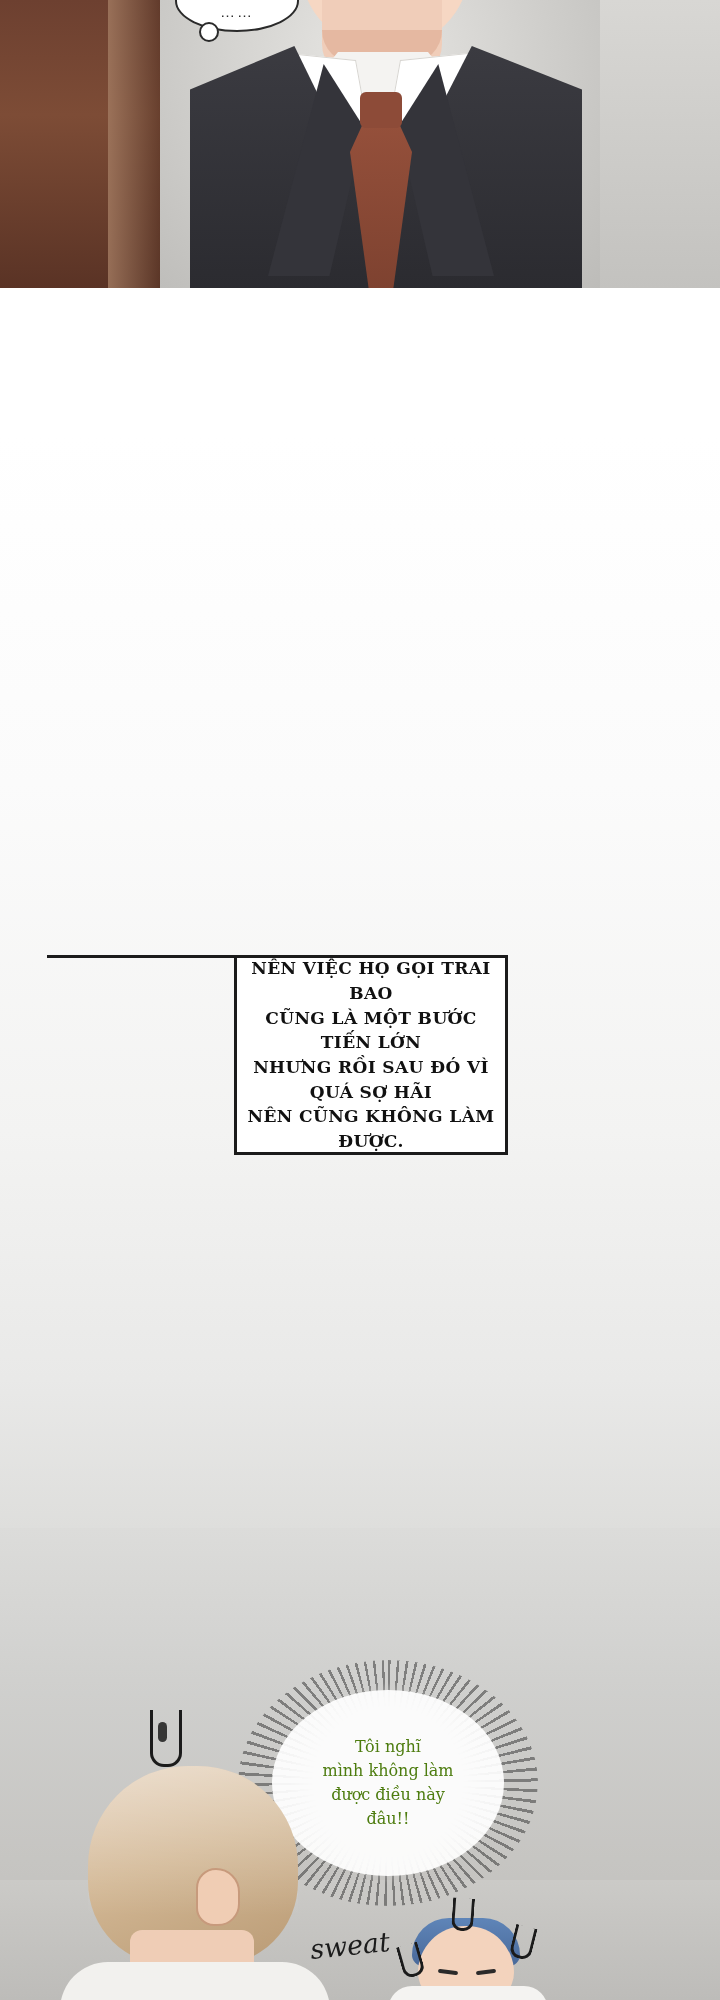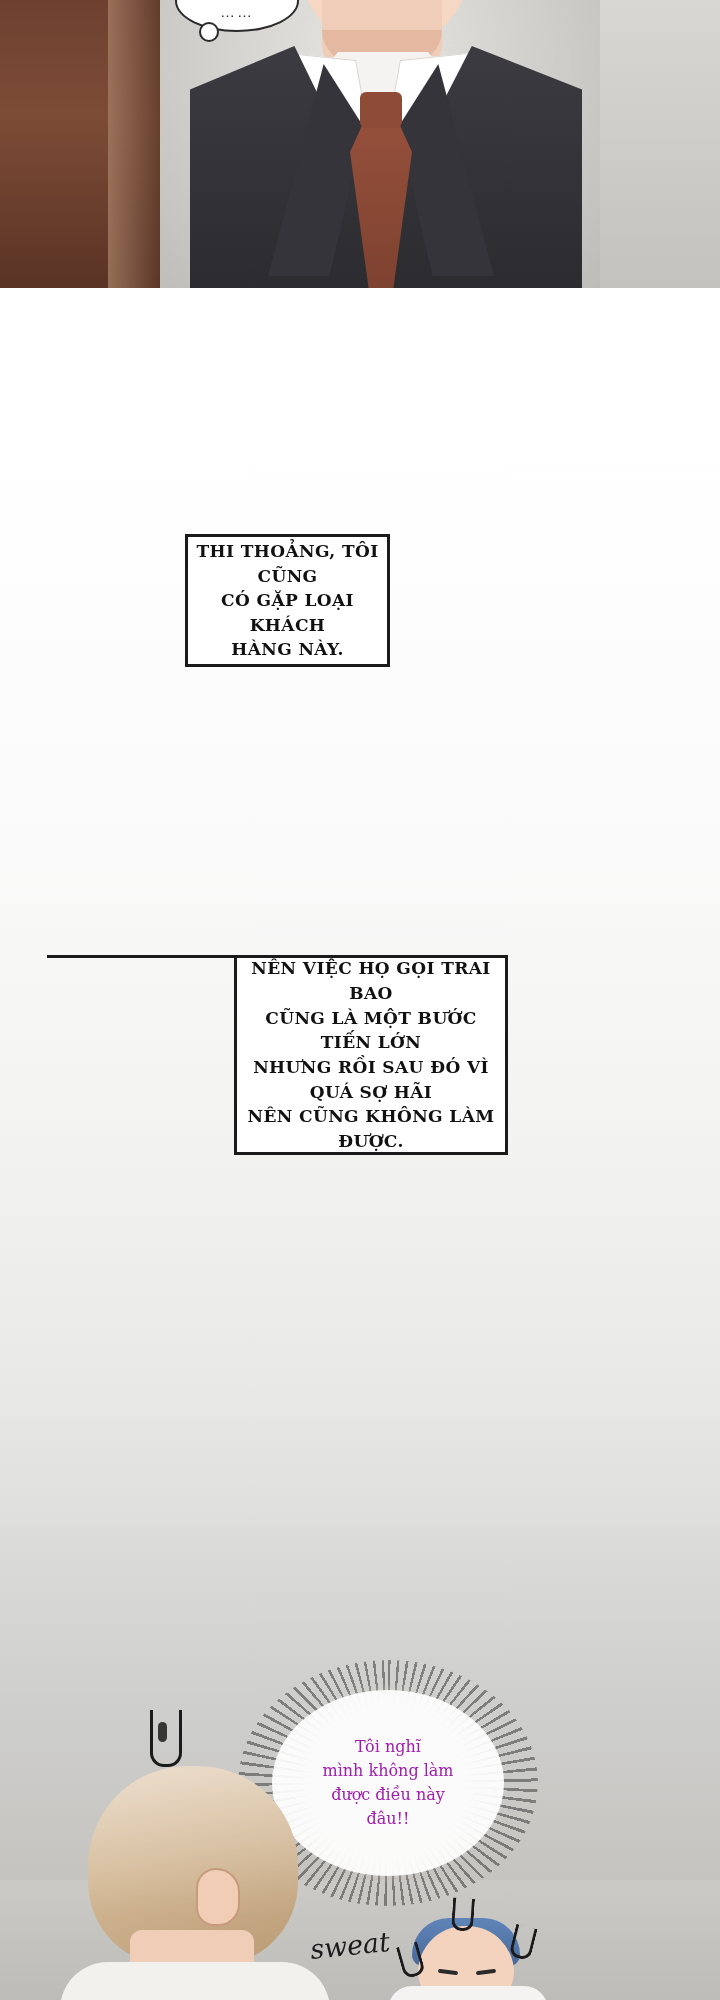--- a/index.html
+++ b/index.html
@@ -309,21 +309,21 @@
   .burst-text {
     position: absolute;
     left: 272px;
     top: 1690px;
     width: 232px;
     height: 186px;
     display: flex;
     align-items: center;
     justify-content: center;
     text-align: center;
-    color: #a21caf;
+    color: #4d7c0f;
     font-family: "DejaVu Serif", serif;
     font-size: 16px;
     line-height: 1.5;
     white-space: pre-line;
   }
   
   .head-back {
     position: absolute;
     left: 88px;
     top: 1766px;
@@ -484,25 +484,20 @@
     <div class="fig-tie"></div>
     <div class="fig-tie-knot"></div>
 
     <div class="speech-dots">
       <span>……</span>
     </div>
   </div>
 
   <div class="mid-gradient"></div>
 
-  <div class="caption" id="caption-1">
-    <p>THI THOẢNG, TÔI CŨNG
-CÓ GẶP LOẠI KHÁCH
-HÀNG NÀY.</p>
-  </div>
 
   <div id="caption-2-bottomline"></div>
 
   <div class="caption" id="caption-3">
     <p>NÊN VIỆC HỌ GỌI TRAI BAO
 CŨNG LÀ MỘT BƯỚC TIẾN LỚN
 NHƯNG RỒI SAU ĐÓ VÌ QUÁ SỢ HÃI
 NÊN CŨNG KHÔNG LÀM ĐƯỢC.</p>
   </div>
 

